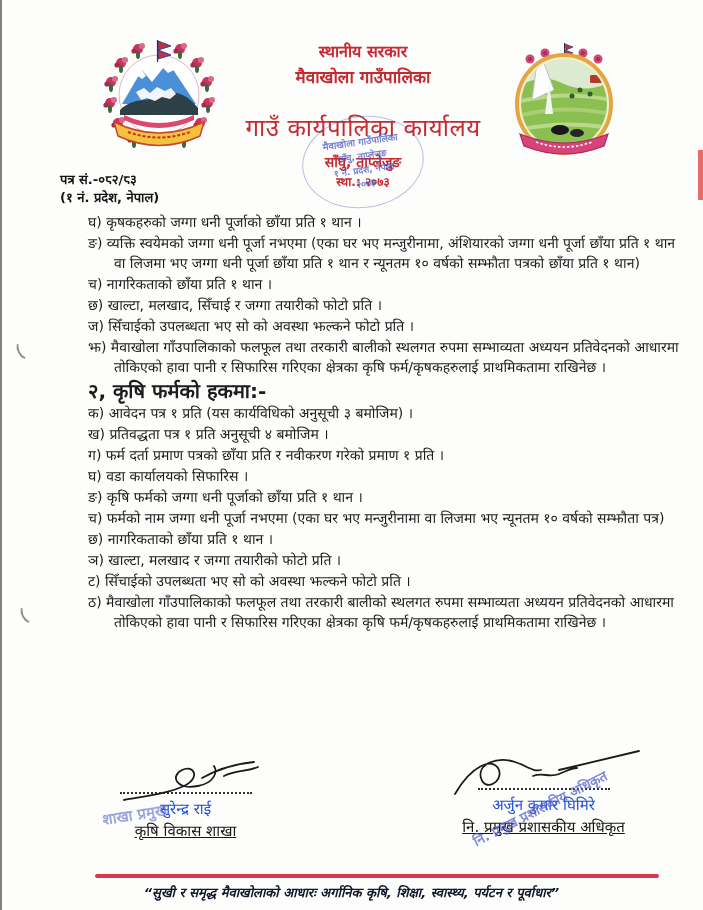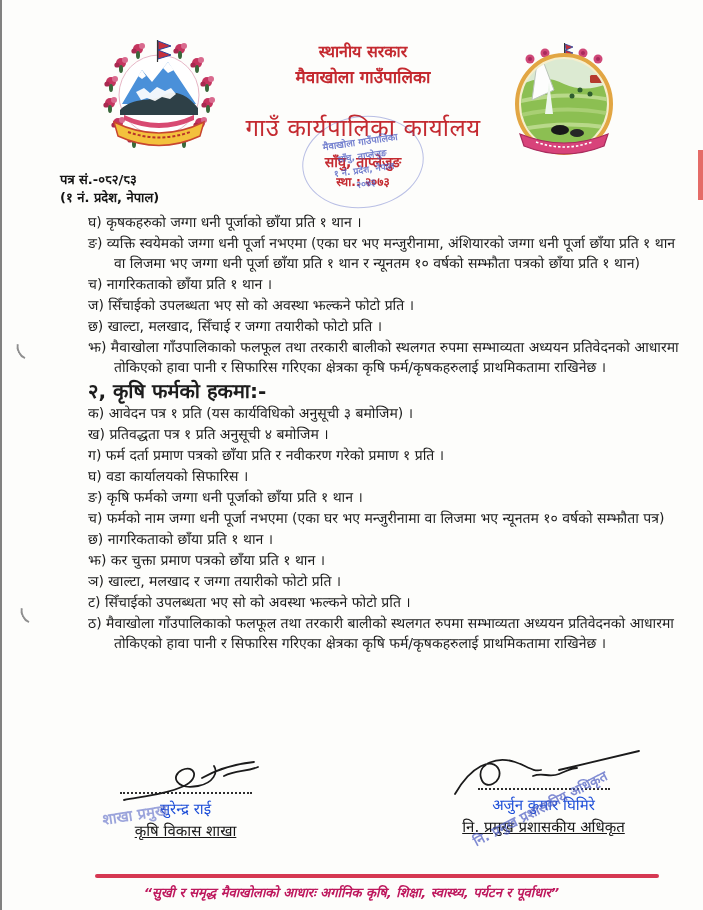--- a/index.html
+++ b/index.html
@@ -53,21 +53,21 @@
   .sig-name{font-size:15px;margin-top:4px;color:#1d4ed8;}
   .sig-title{font-size:15px;margin-top:2px;color:#151515;text-decoration:underline;}
   .sig-stamp{position:absolute;font-weight:bold;white-space:nowrap;
     color:var(--stamp-blue,#4c5cc2);opacity:.55;pointer-events:none;}
   .sig-stamp.left{top:48px;left:14px;font-size:15px;transform:rotate(-9deg);}
   .sig-stamp.right{top:86px;left:62px;font-size:13.5px;transform:rotate(-27deg);transform-origin:left bottom;opacity:.7;}
   
   .rule{position:absolute;left:95px;right:44px;top:874px;height:4px;
     background:var(--rule-color,#d63852);border-radius:2px;}
   .motto{position:absolute;left:0;right:0;top:883px;text-align:center;
-    font-size:13px;font-style:italic;font-weight:bold;color:#be185d;}
+    font-size:13px;font-style:italic;font-weight:bold;color:#0f172a;}
 </style>
 </head>
 <body>
 
 <div class="page">
 
   <div class="scan-edge-left"></div>
   <div class="crescent c1"></div>
   <div class="crescent c2"></div>
   <div class="red-strip"></div>
@@ -221,23 +221,23 @@
 
   <main class="body-text">
     <div class="list">
 
         <div class="item"><span class="lbl">घ)</span> <span>कृषकहरुको जग्गा धनी पूर्जाको छाँया प्रति १ थान ।</span></div>
 
         <div class="item"><span class="lbl">ङ)</span> <span>व्यक्ति स्वयेमको जग्गा धनी पूर्जा नभएमा  (एका घर भए मन्जुरीनामा, अंशियारको जग्गा धनी पूर्जा छाँया प्रति १ थान वा लिजमा भए जग्गा धनी पूर्जा छाँया प्रति १ थान र न्यूनतम १० वर्षको सम्झौता पत्रको छाँया प्रति १ थान)</span></div>
 
         <div class="item"><span class="lbl">च)</span> <span>नागरिकताको छाँया प्रति १ थान ।</span></div>
 
+        <div class="item"><span class="lbl">छ)</span> <span>खाल्टा, मलखाद, सिँचाई र जग्गा तयारीको फोटो प्रति ।</span></div>
+
         <div class="item"><span class="lbl">ज)</span> <span>सिँचाईको उपलब्धता भए सो को अवस्था झल्कने फोटो प्रति ।</span></div>
-
-        <div class="item"><span class="lbl">छ)</span> <span>खाल्टा, मलखाद, सिँचाई र जग्गा तयारीको फोटो प्रति ।</span></div>
 
         <div class="item"><span class="lbl">झ)</span> <span>मैवाखोला गाँउपालिकाको फलफूल तथा तरकारी बालीको स्थलगत रुपमा सम्भाव्यता अध्ययन प्रतिवेदनको आधारमा तोकिएको हावा पानी र सिफारिस गरिएका क्षेत्रका कृषि फर्म/कृषकहरुलाई प्राथमिकतामा राखिनेछ ।</span></div>
       </div>
     <div class="sec-head">२, कृषि फर्मको हकमा:-</div>
     <div class="list">
 
         <div class="item"><span class="lbl">क)</span> <span>आवेदन पत्र १ प्रति (यस कार्यविधिको अनुसूची ३ बमोजिम) ।</span></div>
 
         <div class="item"><span class="lbl">ख)</span> <span>प्रतिवद्धता पत्र १ प्रति अनुसूची ४ बमोजिम ।</span></div>
 
@@ -245,21 +245,20 @@
 
         <div class="item"><span class="lbl">घ)</span> <span>वडा कार्यालयको सिफारिस ।</span></div>
 
         <div class="item"><span class="lbl">ङ)</span> <span>कृषि फर्मको जग्गा धनी पूर्जाको छाँया प्रति १ थान ।</span></div>
 
         <div class="item"><span class="lbl">च)</span> <span>फर्मको नाम जग्गा धनी पूर्जा नभएमा  (एका घर भए मन्जुरीनामा वा लिजमा भए न्यूनतम १० वर्षको सम्झौता पत्र)</span></div>
 
         <div class="item"><span class="lbl">छ)</span> <span>नागरिकताको छाँया प्रति १ थान ।</span></div>
 
 
-        <div class="item"><span class="lbl">झ)</span> <span>कर चुक्ता प्रमाण पत्रको छाँया प्रति १ थान ।</span></div>
 
         <div class="item"><span class="lbl">ञ)</span> <span>खाल्टा, मलखाद र जग्गा तयारीको फोटो प्रति ।</span></div>
 
         <div class="item"><span class="lbl">ट)</span> <span>सिँचाईको उपलब्धता भए सो को अवस्था झल्कने फोटो प्रति ।</span></div>
 
         <div class="item"><span class="lbl">ठ)</span> <span>मैवाखोला गाँउपालिकाको फलफूल तथा तरकारी बालीको स्थलगत रुपमा सम्भाव्यता अध्ययन प्रतिवेदनको आधारमा तोकिएको हावा पानी र सिफारिस गरिएका क्षेत्रका कृषि फर्म/कृषकहरुलाई प्राथमिकतामा राखिनेछ ।</span></div>
       </div>
   </main>
 
   <section>

